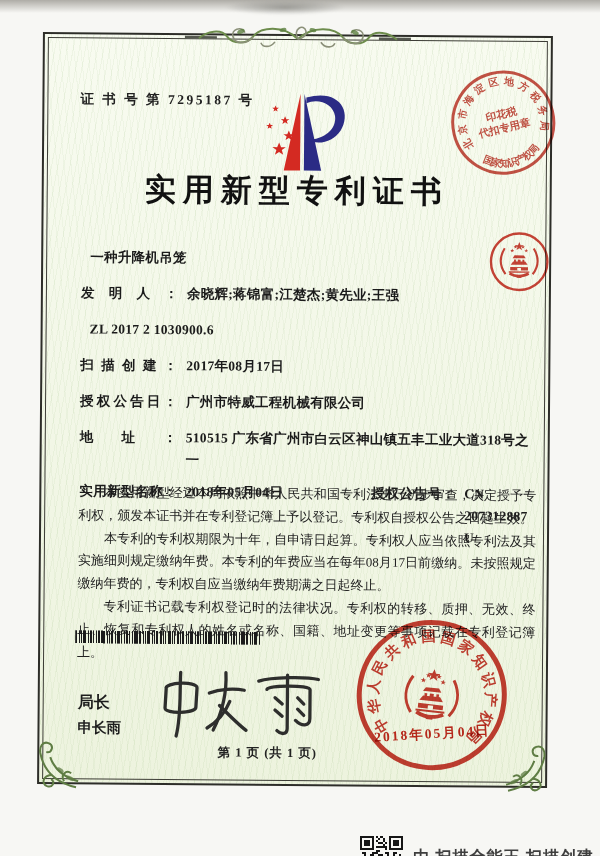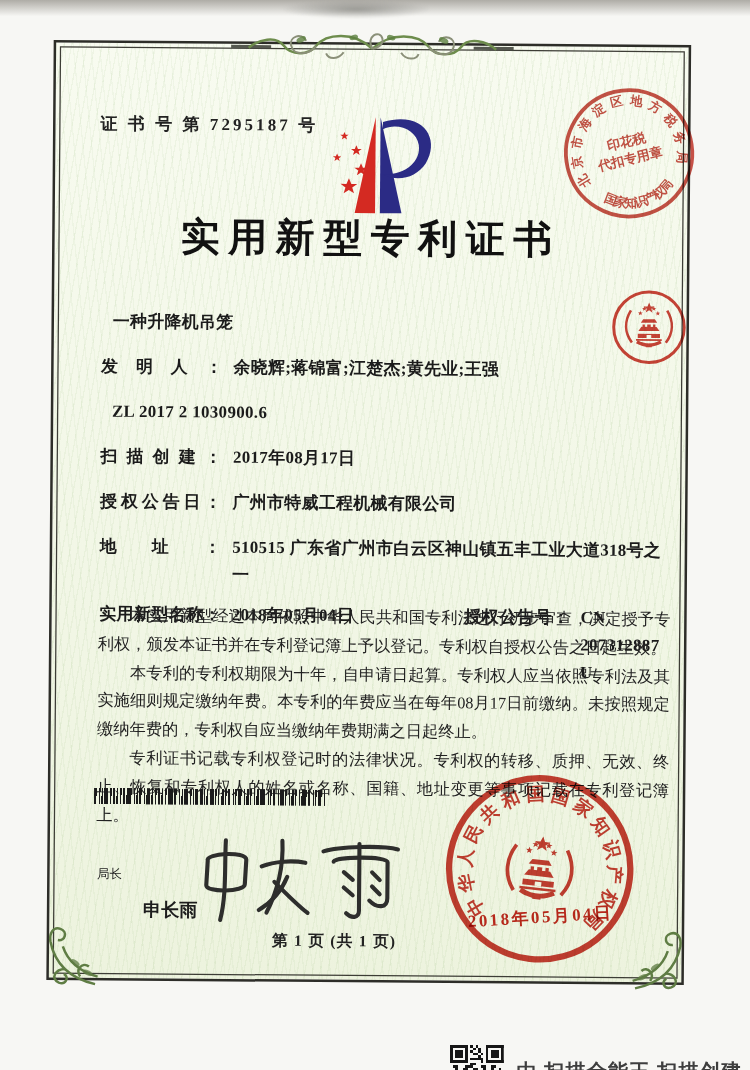--- a/index.html
+++ b/index.html
@@ -55,22 +55,22 @@
   .fval .l2{display:block;}
   .gleft{display:flex;width:292px;}
   .gright{display:flex;flex:1;}
   .gright .flabel{flex:0 0 84px;}
   
   .paras{position:absolute;left:37px;top:447px;width:458px;font-size:13px;
     line-height:22.8px;text-align:justify;color:#222;font-weight:500;}
   .paras p{margin:0;text-indent:2em;}
   
   .barcode{position:absolute;left:35px;top:596px;width:188px;height:13px;}
-  .signer-title{position:absolute;left:38px;top:658px;font-size:10px;font-weight:400;}
-  .signer-name{position:absolute;left:38px;top:684px;font-size:14.5px;font-weight:700;margin-left:37px;}
+  .signer-title{position:absolute;left:38px;top:658px;font-size:16px;font-weight:700;}
+  .signer-name{position:absolute;left:38px;top:684px;font-size:14.5px;font-weight:700;}
   .signature{position:absolute;left:112px;top:626px;width:185px;height:84px;color:#1e1e1e;}
   .seal{position:absolute;left:314px;top:580px;width:156px;height:156px;
     color:#c42a1e;opacity:.9;mix-blend-mode:multiply;transform:rotate(6deg);}
   .seal-ring{position:absolute;inset:3px;border:5px solid currentColor;border-radius:50%;}
   .seal-arc{font-size:14.5px;}
   .seal-arc span{width:18px;height:18px;margin:-9px;line-height:18px;}
   .seal-emblem{position:absolute;left:50%;top:50%;width:66px;height:66px;
     transform:translate(-50%,-50%);}
   .seal-date{position:absolute;left:288px;top:688px;width:210px;text-align:center;
     color:#c42a1e;font-size:13.5px;font-weight:700;letter-spacing:2px;

